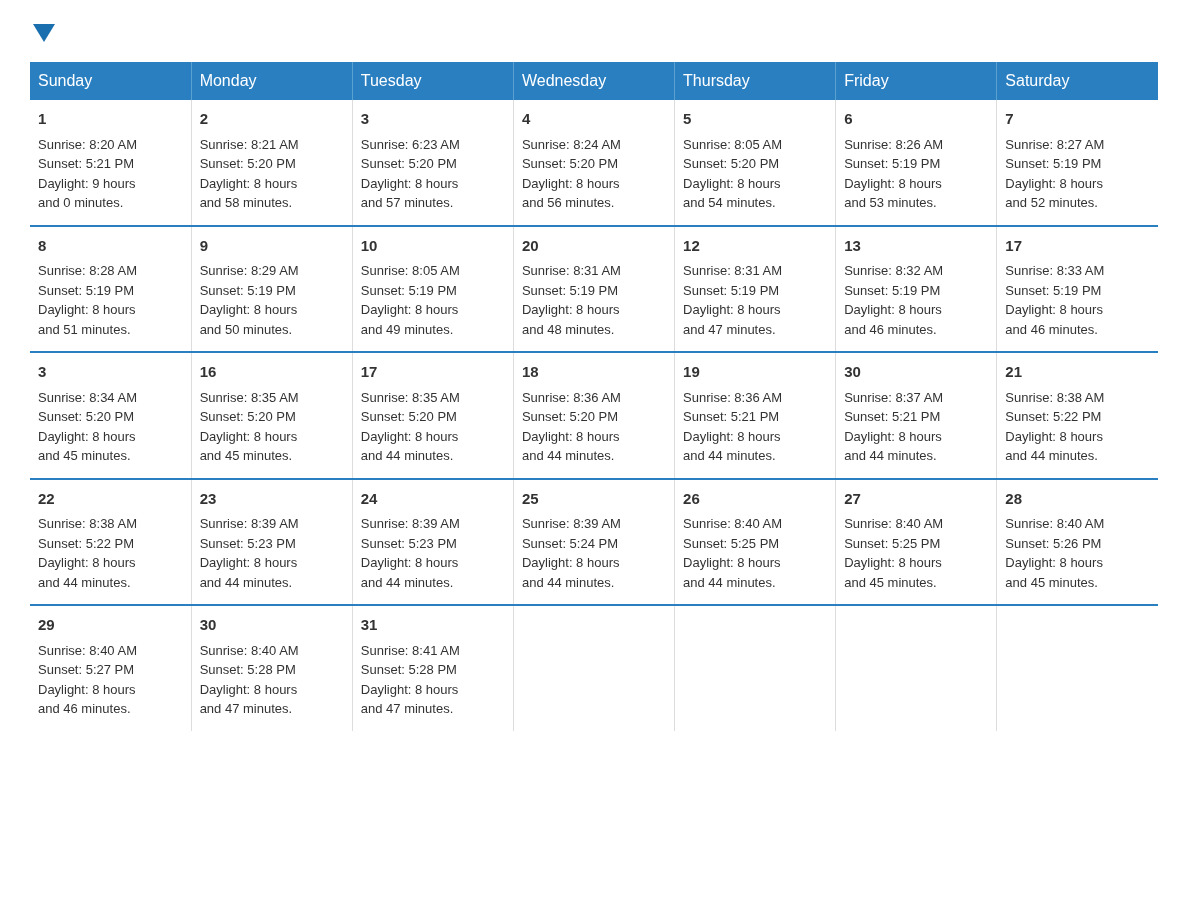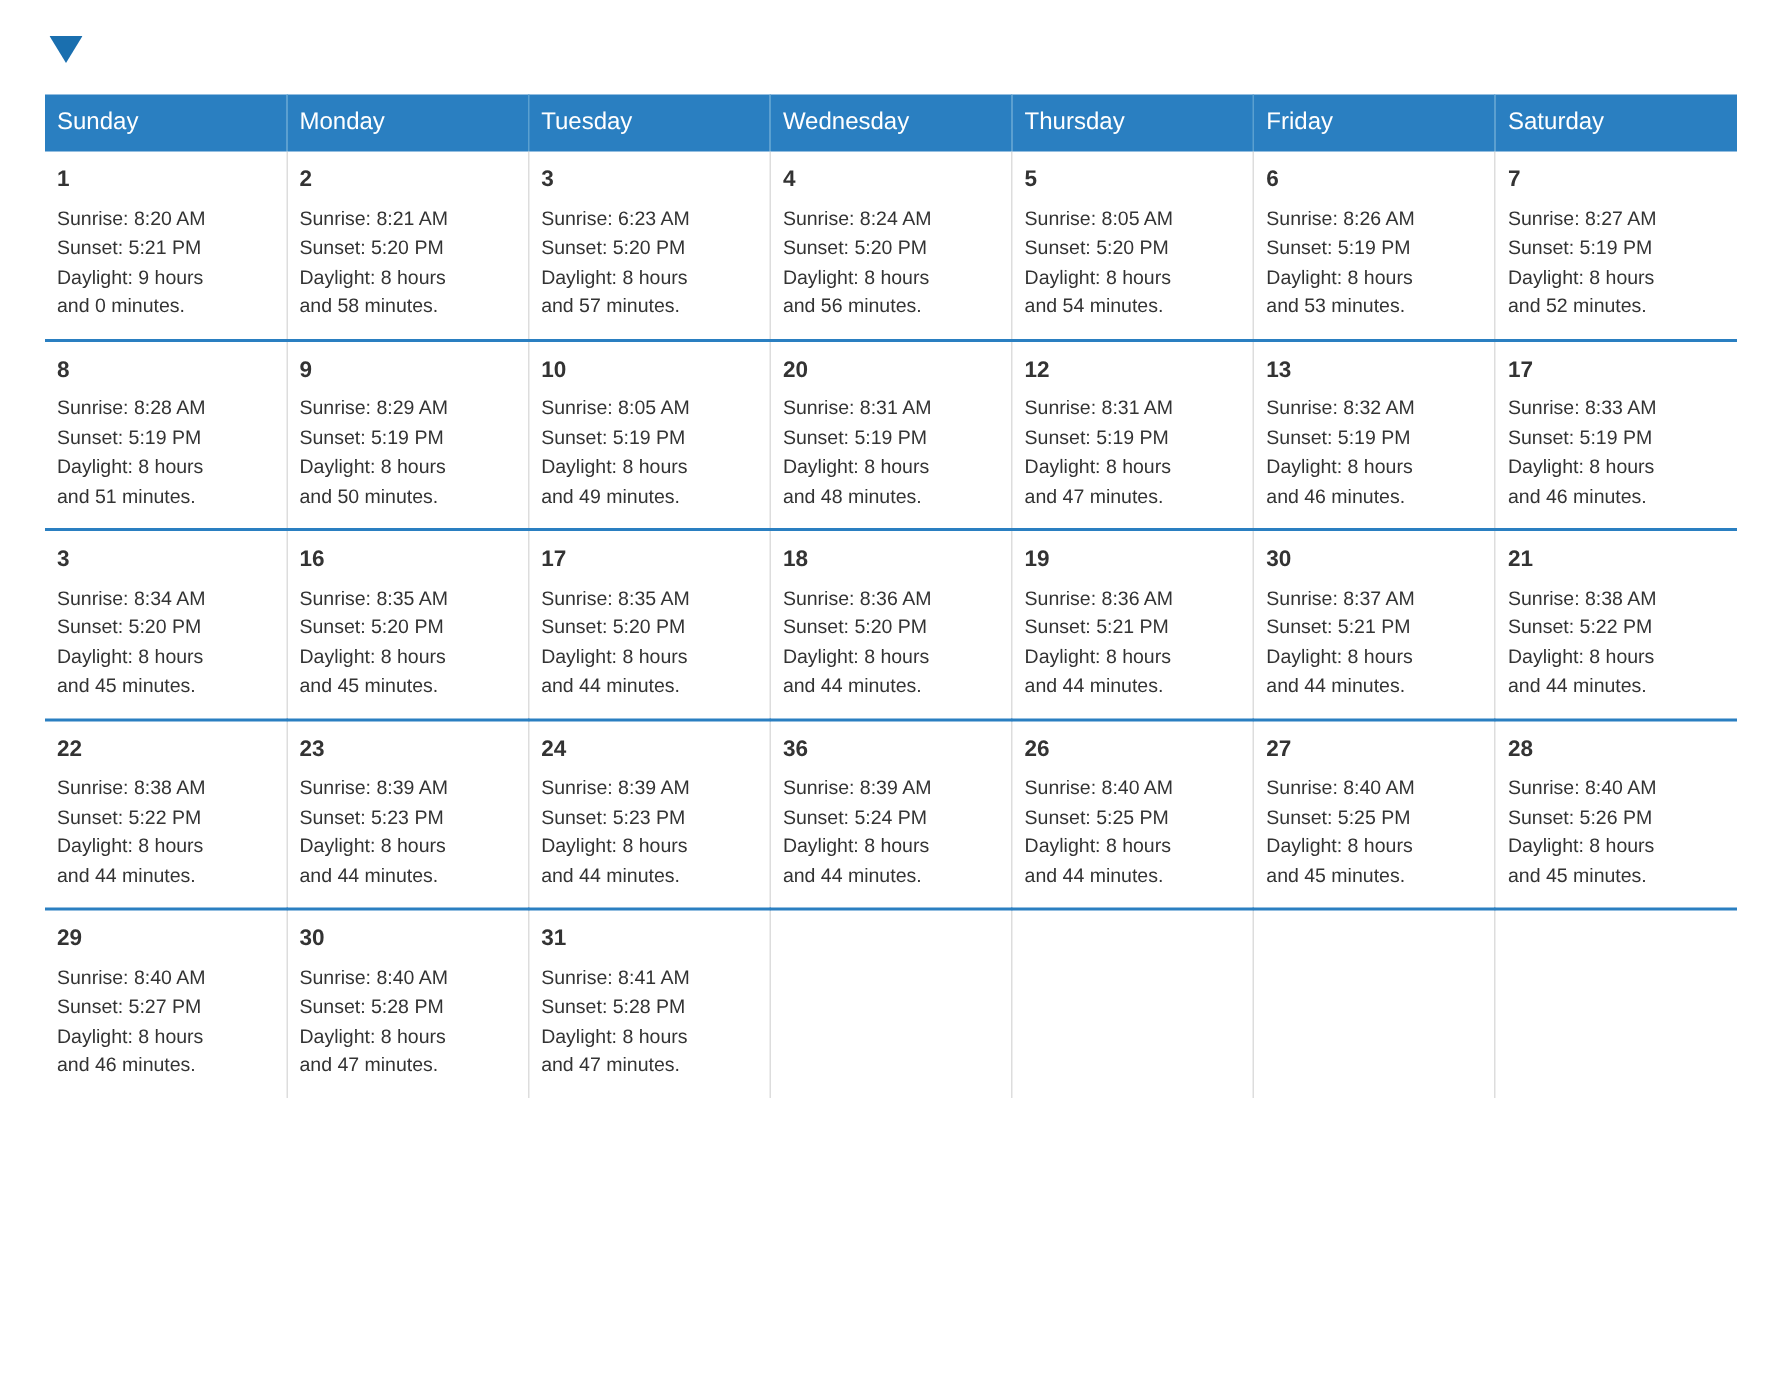--- a/index.html
+++ b/index.html
@@ -155,21 +155,21 @@
         <td><span class="day-num">17</span><span class="day-info">Sunrise: 8:35 AM</span><br><span class="day-info">Sunset: 5:20 PM</span><br><span class="day-info">Daylight: 8 hours</span><br><span class="day-info">and 44 minutes.</span></td>
         <td><span class="day-num">18</span><span class="day-info">Sunrise: 8:36 AM</span><br><span class="day-info">Sunset: 5:20 PM</span><br><span class="day-info">Daylight: 8 hours</span><br><span class="day-info">and 44 minutes.</span></td>
         <td><span class="day-num">19</span><span class="day-info">Sunrise: 8:36 AM</span><br><span class="day-info">Sunset: 5:21 PM</span><br><span class="day-info">Daylight: 8 hours</span><br><span class="day-info">and 44 minutes.</span></td>
         <td><span class="day-num">30</span><span class="day-info">Sunrise: 8:37 AM</span><br><span class="day-info">Sunset: 5:21 PM</span><br><span class="day-info">Daylight: 8 hours</span><br><span class="day-info">and 44 minutes.</span></td>
         <td><span class="day-num">21</span><span class="day-info">Sunrise: 8:38 AM</span><br><span class="day-info">Sunset: 5:22 PM</span><br><span class="day-info">Daylight: 8 hours</span><br><span class="day-info">and 44 minutes.</span></td>
       </tr>
       <tr>
         <td><span class="day-num">22</span><span class="day-info">Sunrise: 8:38 AM</span><br><span class="day-info">Sunset: 5:22 PM</span><br><span class="day-info">Daylight: 8 hours</span><br><span class="day-info">and 44 minutes.</span></td>
         <td><span class="day-num">23</span><span class="day-info">Sunrise: 8:39 AM</span><br><span class="day-info">Sunset: 5:23 PM</span><br><span class="day-info">Daylight: 8 hours</span><br><span class="day-info">and 44 minutes.</span></td>
         <td><span class="day-num">24</span><span class="day-info">Sunrise: 8:39 AM</span><br><span class="day-info">Sunset: 5:23 PM</span><br><span class="day-info">Daylight: 8 hours</span><br><span class="day-info">and 44 minutes.</span></td>
-        <td><span class="day-num">36</span><span class="day-info">Sunrise: 8:39 AM</span><br><span class="day-info">Sunset: 5:24 PM</span><br><span class="day-info">Daylight: 8 hours</span><br><span class="day-info">and 44 minutes.</span></td>
+        <td><span class="day-num">25</span><span class="day-info">Sunrise: 8:39 AM</span><br><span class="day-info">Sunset: 5:24 PM</span><br><span class="day-info">Daylight: 8 hours</span><br><span class="day-info">and 44 minutes.</span></td>
         <td><span class="day-num">26</span><span class="day-info">Sunrise: 8:40 AM</span><br><span class="day-info">Sunset: 5:25 PM</span><br><span class="day-info">Daylight: 8 hours</span><br><span class="day-info">and 44 minutes.</span></td>
         <td><span class="day-num">27</span><span class="day-info">Sunrise: 8:40 AM</span><br><span class="day-info">Sunset: 5:25 PM</span><br><span class="day-info">Daylight: 8 hours</span><br><span class="day-info">and 45 minutes.</span></td>
         <td><span class="day-num">28</span><span class="day-info">Sunrise: 8:40 AM</span><br><span class="day-info">Sunset: 5:26 PM</span><br><span class="day-info">Daylight: 8 hours</span><br><span class="day-info">and 45 minutes.</span></td>
       </tr>
       <tr>
         <td><span class="day-num">29</span><span class="day-info">Sunrise: 8:40 AM</span><br><span class="day-info">Sunset: 5:27 PM</span><br><span class="day-info">Daylight: 8 hours</span><br><span class="day-info">and 46 minutes.</span></td>
         <td><span class="day-num">30</span><span class="day-info">Sunrise: 8:40 AM</span><br><span class="day-info">Sunset: 5:28 PM</span><br><span class="day-info">Daylight: 8 hours</span><br><span class="day-info">and 47 minutes.</span></td>
         <td><span class="day-num">31</span><span class="day-info">Sunrise: 8:41 AM</span><br><span class="day-info">Sunset: 5:28 PM</span><br><span class="day-info">Daylight: 8 hours</span><br><span class="day-info">and 47 minutes.</span></td>
         <td></td>
         <td></td>

